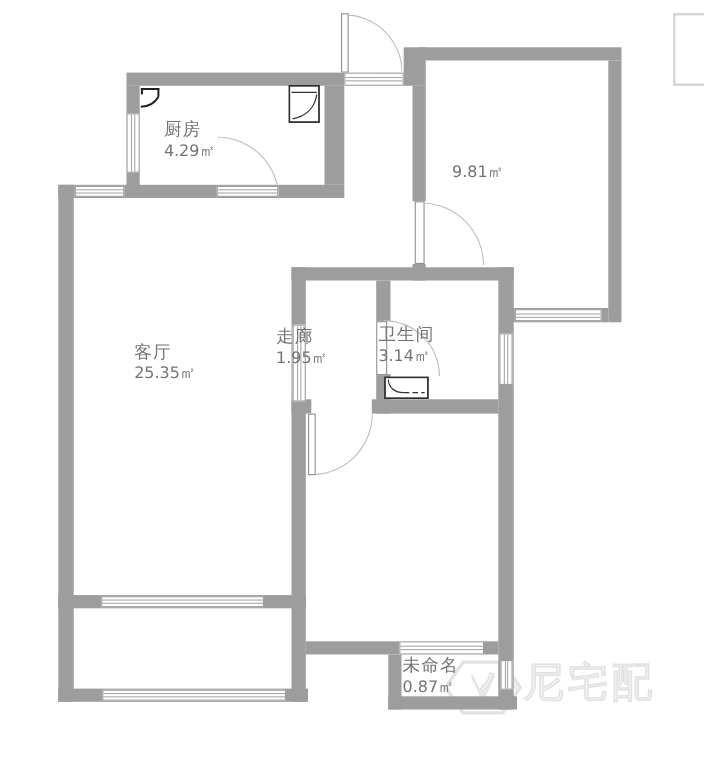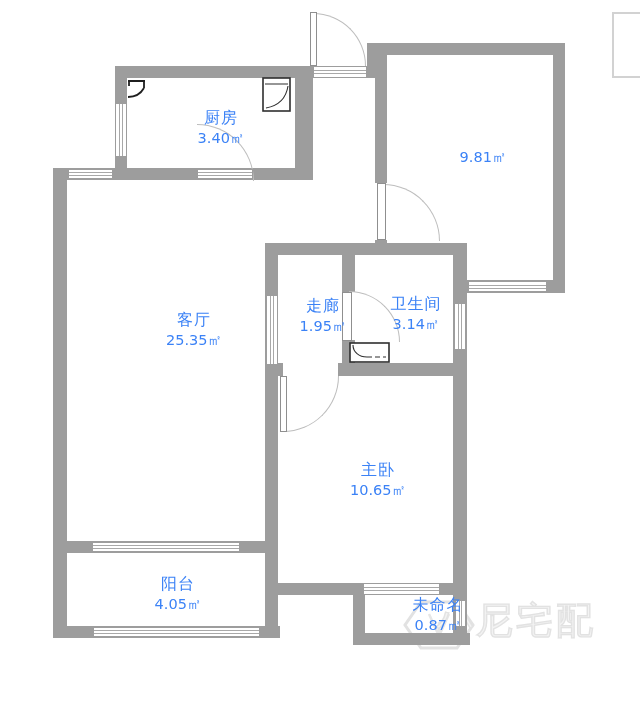--- a/index.html
+++ b/index.html
@@ -9,21 +9,21 @@
   .win-h,.win-v{position:absolute;background:#fff;border:1px solid #9d9d9d;box-sizing:border-box;z-index:3;}
   .win-h::before,.win-h::after{content:'';position:absolute;left:0;right:0;border-top:1px solid #a8a8a8;}
   .win-h::before{top:30%;} .win-h::after{top:62%;}
   .win-v::before,.win-v::after{content:'';position:absolute;top:0;bottom:0;border-left:1px solid #a8a8a8;}
   .win-v::before{left:28%;} .win-v::after{left:60%;}
   .leaf{position:absolute;background:#fff;border:1px solid #8f8f8f;box-sizing:border-box;z-index:3;}
   .arc{position:absolute;z-index:2;}
   .arc-tr{border-top:1px solid #bdbdbd;border-right:1px solid #bdbdbd;border-top-right-radius:100% 100%;}
   .arc-br{border-bottom:1px solid #bdbdbd;border-right:1px solid #bdbdbd;border-bottom-right-radius:100% 100%;}
   .fixture{position:absolute;z-index:4;}
-  .room-label{position:absolute;width:120px;text-align:center;color:#3b82f6;z-index:5;line-height:1;margin-left:12px;}
+  .room-label{position:absolute;width:120px;text-align:left;color:#737373;z-index:5;line-height:1;}
   .room-label .name{font-size:16px;letter-spacing:1px;}
   .room-label .area{font-size:14.5px;margin-top:5px;letter-spacing:0;}
   .neighbor{position:absolute;left:612px;top:12px;width:28px;height:66px;background:#fff;
             border:2px solid #d2d2d2;border-right:none;box-sizing:border-box;z-index:1;}
   #watermark{position:absolute;z-index:1;}
   #wm-text{position:absolute;left:436px;top:596px;font-size:37px;letter-spacing:3px;
            color:#f3f3f3;-webkit-text-stroke:1.4px #e2e2e2;white-space:nowrap;}
 </style>
 </head>
 <body>
@@ -99,43 +99,35 @@
     <path d="M3 7 H26 M26 9 C24 22 15 29 4 31" fill="none" stroke="#2f2f2f" stroke-width="1.1"></path>
   </svg>
   <svg class="fixture" style="left:349px;top:342px;" width="41" height="21" viewBox="0 0 41 21">
     <rect x="1" y="1" width="39" height="19" fill="#fff" stroke="#2f2f2f" stroke-width="1.6"></rect>
     <path d="M4 3 C4 10 10 15 18 15" fill="none" stroke="#2f2f2f" stroke-width="1.1"></path>
     <path d="M18 15 H37" fill="none" stroke="#2f2f2f" stroke-width="1.1" stroke-dasharray="5 3"></path>
   </svg>
 
   <div class="room-label" style="left:149px;top:110px;">
     <div class="name">厨房</div>
-    <div class="area">3.40㎡</div>
+    <div class="area">4.29㎡</div>
   </div>
   <div class="room-label" style="left:411px;top:145px;">
     <div class="area">9.81㎡</div>
   </div>
   <div class="room-label" style="left:122px;top:312px;">
     <div class="name">客厅</div>
     <div class="area">25.35㎡</div>
   </div>
   <div class="room-label" style="left:251px;top:298px;">
     <div class="name">走廊</div>
     <div class="area">1.95㎡</div>
   </div>
   <div class="room-label" style="left:344px;top:296px;">
     <div class="name">卫生间</div>
     <div class="area">3.14㎡</div>
   </div>
-  <div class="room-label" style="left:306px;top:462px;">
-    <div class="name">主卧</div>
-    <div class="area">10.65㎡</div>
-  </div>
-  <div class="room-label" style="left:106px;top:576px;">
-    <div class="name">阳台</div>
-    <div class="area">4.05㎡</div>
-  </div>
   <div class="room-label" style="left:366px;top:597px;">
     <div class="name">未命名</div>
     <div class="area">0.87㎡</div>
   </div>
 
 </div>
 
 </body></html>

